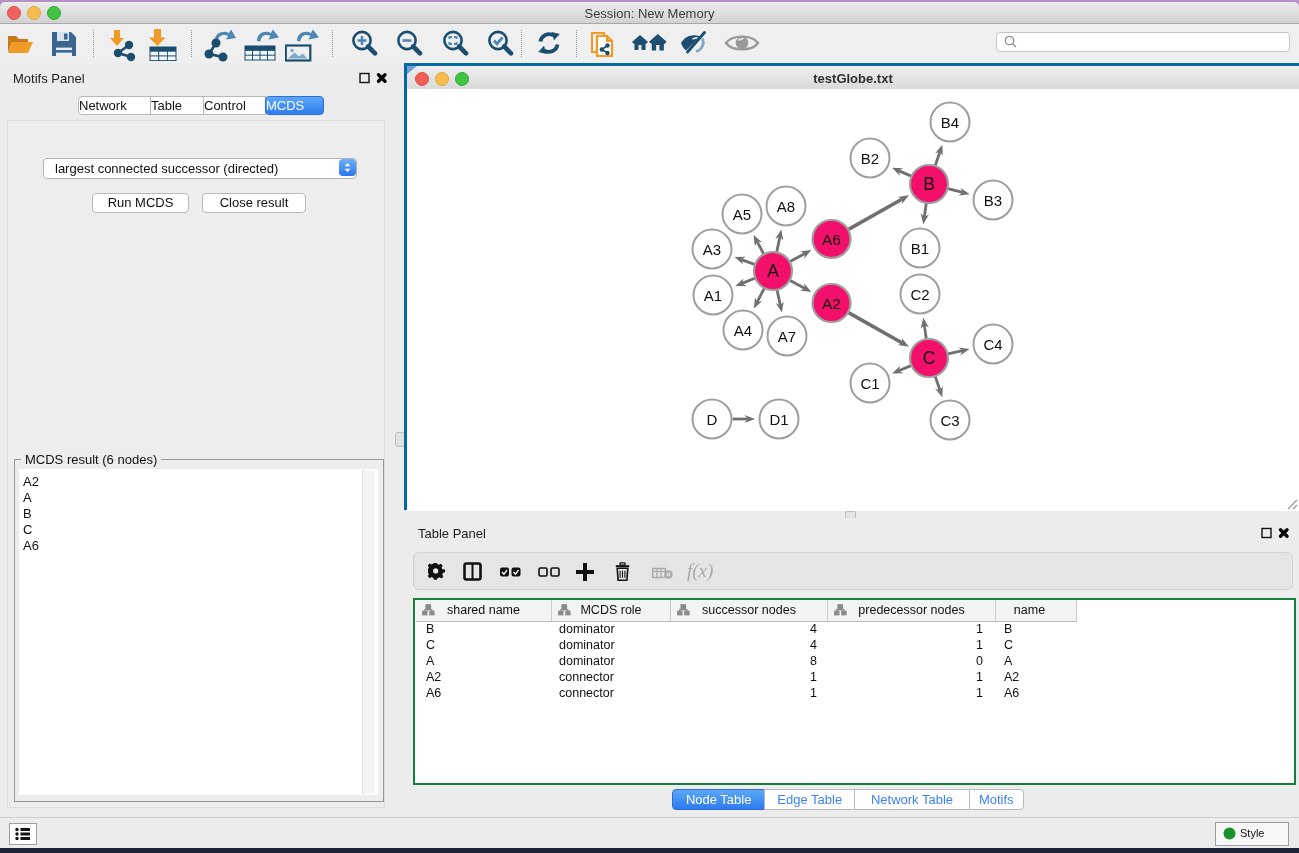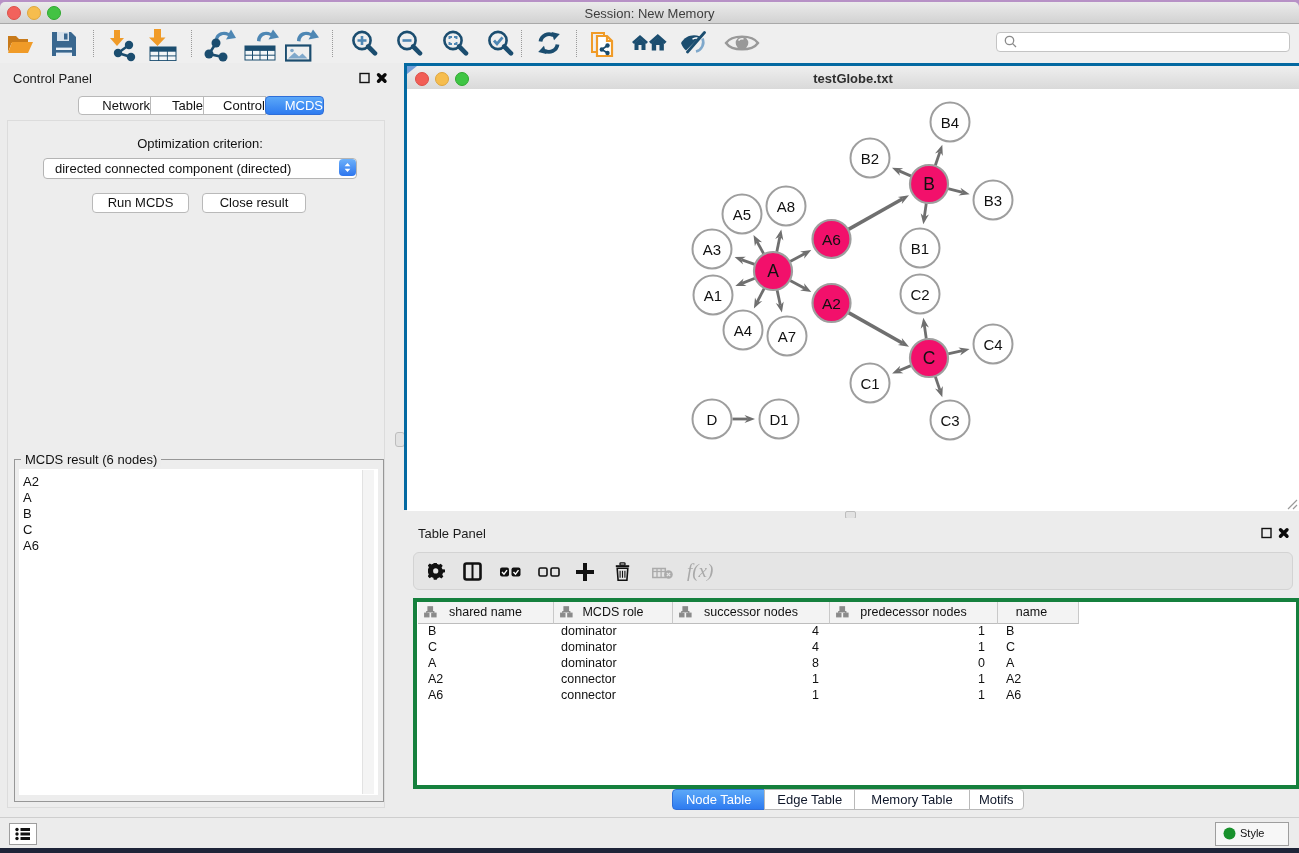--- a/index.html
+++ b/index.html
@@ -9,46 +9,46 @@
 
 #purple{left:0;top:0;width:1299px;height:10px;background:#b791c6}
 #titlebar{left:0;top:2px;width:1299px;height:21px;background:linear-gradient(#ebebeb,#d2d2d2);border-bottom:1px solid #a9a9a9;border-radius:5px 5px 0 0}
 #maintitle{left:0;top:6px;width:1299px;text-align:center;font-size:13px;color:#3d3d3d}
 #toolbar{left:0;top:24px;width:1299px;height:39px;background:#efefef}
 .sep{position:absolute;top:30px;width:0;height:27px;border-left:1px dotted #9a9a9a}
 #search{left:996px;top:32px;width:292px;height:18px;background:#fff;border:1px solid #c4c4c4;border-radius:4px}
 
 #cp{left:0;top:63px;width:390px;height:755px;background:#ececec}
 #cp-title{left:13px;top:8px;font-size:13px;color:#1c1c1c}
-.tab{position:absolute;top:0;height:17px;border:1px solid #b9b9b9;background:#fff;font-size:13px;color:#111;text-align:right;line-height:18px}
+.tab{position:absolute;top:0;height:17px;border:1px solid #b9b9b9;background:#fff;font-size:13px;color:#111;text-align:left;line-height:18px}
 #cp-pane{left:7px;top:57px;width:376px;height:686px;border:1px solid #dcdcdc;background:#ededed}
 #opt-label{left:5px;top:73px;width:390px;text-align:center;font-size:13px;color:#111}
 #combo{left:43px;top:95px;width:312px;height:19px;background:#fff;border:1px solid #b4b4b4;border-radius:4px}
 #combo-text{left:55px;top:98px;font-size:13px;color:#111}
 #combo-btn{left:339px;top:96px;width:17px;height:17px;border-radius:4px;background:linear-gradient(#6db1fa,#2d75ee)}
 .btn{position:absolute;height:18px;background:#fff;border:1px solid #b9b9b9;border-radius:4px;font-size:13px;color:#111;text-align:center;line-height:18px}
 
 #mcds-box{left:14px;top:396px;width:368px;height:341px;border:1px solid #979797}
 #mcds-label{left:21px;top:389px;background:#ececec;padding:0 4px;font-size:13px;color:#111}
 #mcds-list{left:19px;top:406px;width:359px;height:326px;background:#fff;font-size:13px;color:#111;line-height:15.9px;padding:5px 0 0 4px;box-sizing:border-box}
 #mcds-sb{left:362px;top:407px;width:11px;height:324px;background:#f4f4f4;border-left:1px solid #e2e2e2}
 
 #nw{left:404px;top:63px;width:980px;height:447px;border:3px solid #0369a1;background:#fff;box-sizing:border-box}
 #nw-tb{left:0;top:0;width:892px;height:23px;background:linear-gradient(#efefef,#d9d9d9);border-bottom:1px solid #b6b6b6}
 #nw-title{left:0;top:5px;width:892px;text-align:center;font-size:13px;font-weight:bold;color:#2e2e2e}
 #canvas{left:0;top:23px;width:892px;height:422px;background:#fff}
 
 #tp{left:404px;top:518px;width:895px;height:300px;background:#ececec}
 #tp-title{left:14px;top:8px;font-size:13px;color:#1c1c1c}
 #tp-strip{left:9px;top:34px;width:878px;height:36px;background:#e5e5e5;border:1px solid #d3d3d3;border-radius:6px}
-#tbl{left:9px;top:80px;width:879px;height:183px;background:#fff;border:4px solid #15803d}
+#tbl{left:9px;top:80px;width:879px;height:183px;background:#fff;border:2px solid #15803d}
 .hcell{position:absolute;top:0;height:21px;background:#f3f3f3;border-right:1px solid #c9c9c9;border-bottom:1px solid #bdbdbd;font-size:12.5px;color:#111;text-align:center;line-height:21px}
 .trow{position:absolute;font-size:12.5px;color:#111;height:15.5px;line-height:15.5px}
 
-.btab{position:absolute;top:0;height:19px;border:1px solid #b9b9b9;background:#fff;font-size:13px;color:#0f172a;text-align:center;line-height:19px}
+.btab{position:absolute;top:0;height:19px;border:1px solid #b9b9b9;background:#fff;font-size:13px;color:#3b82f6;text-align:center;line-height:19px}
 
 #status{left:0;top:817px;width:1299px;height:31px;background:#ececec;border-top:1px solid #cecece}
 #listbtn{left:9px;top:823px;width:26px;height:20px;background:#fff;border:1px solid #9e9e9e}
 #membtn{left:1215px;top:822px;width:72px;height:22px;background:#f7f7f7;border:1px solid #9e9e9e;font-size:11px;color:#111}
 #darkstrip{left:0;top:848px;width:1299px;height:5px;background:#1e2438}
 </style></head>
 <body>
 <div id="purple" class="abs"></div>
 <div id="titlebar" class="abs"></div>
 <div class="tl" style="left:7px;top:6px;background:#f2625c;border:1px solid #dc5149"></div>
@@ -173,33 +173,32 @@
 <div class="sep" style="left:521px"></div>
 <div class="sep" style="left:576px"></div>
 <div id="search" class="abs">
     <svg width="16" height="16" viewBox="0 0 16 16" style="position:absolute;left:6px;top:1px">
       <circle cx="6.5" cy="6.5" r="4.2" fill="none" stroke="#8b8b8b" stroke-width="1.3"></circle>
       <line x1="9.6" y1="9.6" x2="13" y2="13" stroke="#8b8b8b" stroke-width="1.3"></line>
     </svg>
   </div>
 
 <div id="cp" class="abs">
-  <div id="cp-title" class="abs">Control Panel</div>
+  <div id="cp-title" class="abs">Motifs Panel</div>
   <svg class="abs" style="left:359px;top:9px" width="30" height="12" viewBox="0 0 30 12">
       <rect x="1" y="1.5" width="9" height="9" fill="none" stroke="#111" stroke-width="1.4"></rect>
       <path d="M19.5 2.8 L26 9.2 M26 2.8 L19.5 9.2" stroke="#0a0a0a" stroke-width="3.4" stroke-linecap="round"></path>
     </svg>
   <div class="tab" style="left:78px;top:33px;width:71px;border-radius:4px 0 0 4px">Network</div>
   <div class="tab" style="left:150px;top:33px;width:52px">Table</div>
   <div class="tab" style="left:203px;top:33px;width:61px">Control</div>
   <div class="tab" style="left:265px;top:33px;width:57px;background:linear-gradient(#5ba8f8,#2e7bf0);border-color:#2e6ed8;color:#fff;border-radius:4px">MCDS</div>
   <div id="cp-pane" class="abs"></div>
-  <div id="opt-label" class="abs">Optimization criterion:</div>
   <div id="combo" class="abs"></div>
-  <div id="combo-text" class="abs">directed connected component (directed)</div>
+  <div id="combo-text" class="abs">largest connected successor (directed)</div>
   <div id="combo-btn" class="abs"><svg width="17" height="17" viewBox="0 0 19 19">
         <path d="M6.3 8 L9.5 4.5 L12.7 8 Z M6.3 11 L9.5 14.5 L12.7 11 Z" fill="#fff"></path>
       </svg></div>
   <div class="btn" style="left:92px;top:130px;width:95px">Run MCDS</div>
   <div class="btn" style="left:202px;top:130px;width:102px">Close result</div>
   <div id="mcds-box" class="abs"></div>
   <div id="mcds-label" class="abs">MCDS result (6 nodes)</div>
   <div id="mcds-list" class="abs">A2<br>A<br>B<br>C<br>A6</div>
   <div id="mcds-sb" class="abs"></div>
 </div>
@@ -410,21 +409,21 @@
     <div class="trow" style="left:412px;top:70.3px;width:156px;text-align:right">1</div>
     <div class="trow" style="left:589px;top:70.3px;width:80px">A2</div>
     <div class="trow" style="left:11px;top:86.3px;width:120px">A6</div>
     <div class="trow" style="left:144px;top:86.3px;width:106px">connector</div>
     <div class="trow" style="left:262px;top:86.3px;width:140px;text-align:right">1</div>
     <div class="trow" style="left:412px;top:86.3px;width:156px;text-align:right">1</div>
     <div class="trow" style="left:589px;top:86.3px;width:80px">A6</div>
   </div>
   <div class="btab" style="left:267.7px;top:271px;width:92px;background:linear-gradient(#5ba8f8,#2e7bf0);border-color:#2e6ed8;color:#fff;border-radius:4px 0 0 4px">Node Table</div>
 <div class="btab" style="left:360px;top:271px;width:89.5px">Edge Table</div>
-<div class="btab" style="left:449.5px;top:271px;width:115px">Memory Table</div>
+<div class="btab" style="left:449.5px;top:271px;width:115px">Network Table</div>
 <div class="btab" style="left:564.5px;top:271px;width:53.5px;border-radius:0 4px 4px 0">Motifs</div>
 </div>
 
 <div id="status" class="abs"></div>
 <div id="listbtn" class="abs"><svg width="26" height="20" viewBox="0 0 26 20">
       <g fill="#111">
         <circle cx="7" cy="5.5" r="1.7"></circle>
         <rect x="10.5" y="4" width="9.5" height="3"></rect>
         <circle cx="7" cy="10" r="1.7"></circle>
         <rect x="10.5" y="8.5" width="9.5" height="3"></rect>

